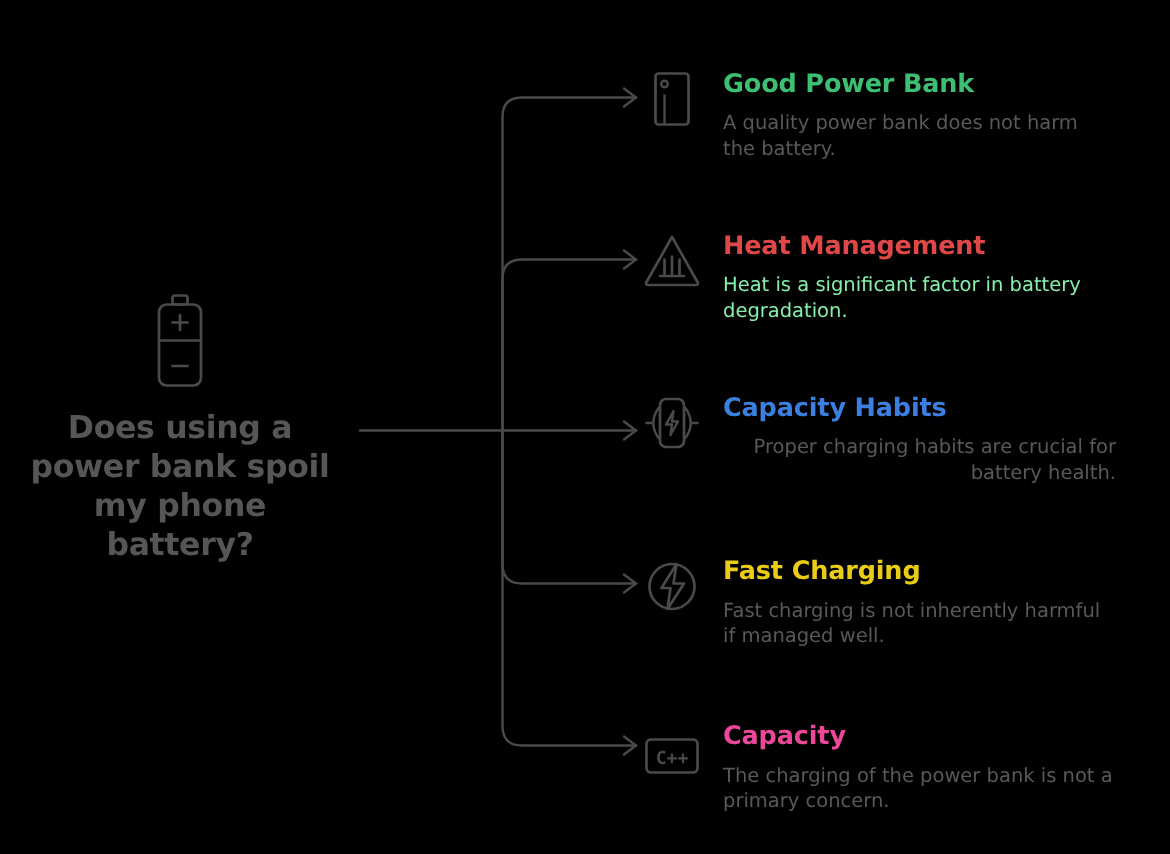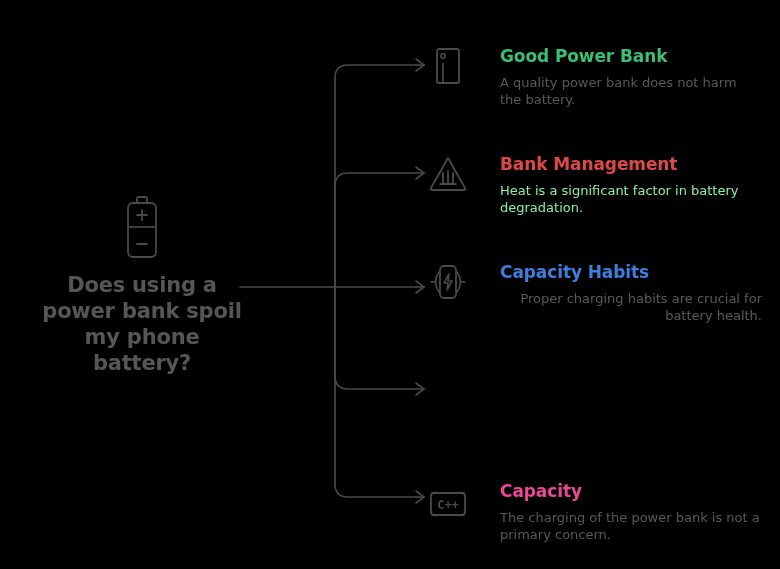--- a/index.html
+++ b/index.html
@@ -29,21 +29,21 @@
     left: 0;
     top: 0;
     width: 780px;
     height: 569px;
     pointer-events: none;
   }
 
   
   #root-node {
     position: absolute;
-    left: 22px;
+    left: 0;
     top: 196px;
     width: 240px;
     text-align: center;
   }
   #root-icon {
     display: block;
     margin: 0 auto 14px auto;
     width: 44px;
     height: 62px;
   }
@@ -64,21 +64,21 @@
     width: 344px;
   }
   .branch-icon {
     position: absolute;
     left: 0;
     top: 0;
     width: 40px;
     height: 40px;
   }
   .branch-body {
-    margin-left: 72px;
+    margin-left: 54px;
   }
   .branch-title {
     display: block;
     font-size: 17px;
     font-weight: bold;
     line-height: 20px;
     letter-spacing: -0.1px;
     margin: 0 0 8px 0;
   }
   .branch-desc {
@@ -152,39 +152,49 @@
     </div>
   </div>
 
   <div class="branch" id="branch-1">
     <svg class="branch-icon" viewBox="0 0 40 40" fill="none">
       <path d="M20,4 L37,34 Q38,36 35.5,36 L4.5,36 Q2,36 3,34 Z" stroke="#4a4a4a" stroke-width="1.8" stroke-linejoin="round"></path>
       <path d="M12,30 L28,30" stroke="#4a4a4a" stroke-width="1.8" stroke-linecap="round"></path>
       <path d="M15,29 L15,19 M20,29 L20,17 M25,29 L25,19" stroke="#4a4a4a" stroke-width="1.8" stroke-linecap="round"></path>
     </svg>
     <div class="branch-body">
-      <span class="branch-title" style="color: rgb(224, 72, 72);">Bank Management</span>
+      <span class="branch-title" style="color: rgb(224, 72, 72);">Heat Management</span>
       <span class="branch-desc" style="color: #86efac;">Heat is a significant factor in battery degradation.</span>
     </div>
   </div>
 
   <div class="branch" id="branch-2">
     <svg class="branch-icon" viewBox="0 0 40 40" fill="none">
       <rect x="12" y="4" width="16" height="32" rx="4" stroke="#4a4a4a" stroke-width="1.8"></rect>
       <path d="M21,12 L16,21 L20,21 L19,28 L24,19 L20,19 Z" stroke="#4a4a4a" stroke-width="1.6" stroke-linejoin="round"></path>
       <path d="M11,10 Q4,20 11,30" stroke="#4a4a4a" stroke-width="1.6" stroke-linecap="round"></path>
       <path d="M29,10 Q36,20 29,30" stroke="#4a4a4a" stroke-width="1.6" stroke-linecap="round"></path>
       <path d="M3,20 L7,20 M33,20 L37,20" stroke="#4a4a4a" stroke-width="1.6" stroke-linecap="round"></path>
     </svg>
     <div class="branch-body">
       <span class="branch-title" style="color: rgb(59, 127, 224);">Capacity Habits</span>
       <span class="branch-desc" style="color: rgb(89, 89, 91); text-align: right;">Proper charging habits are crucial for battery health.</span>
     </div>
   </div>
 
+  <div class="branch" id="branch-3">
+    <svg class="branch-icon" viewBox="0 0 40 40" fill="none">
+      <circle cx="20" cy="20" r="15" stroke="#4a4a4a" stroke-width="1.8"></circle>
+      <path d="M23,5 L13,21 L19,21 L17,35 L28,18 L21,18 Z" fill="#000000" stroke="#4a4a4a" stroke-width="1.8" stroke-linejoin="round"></path>
+    </svg>
+    <div class="branch-body">
+      <span class="branch-title" style="color: rgb(232, 204, 22);">Fast Charging</span>
+      <span class="branch-desc" style="color: rgb(89, 89, 91);">Fast charging is not inherently harmful if managed well.</span>
+    </div>
+  </div>
 
   <div class="branch" id="branch-4">
     <svg class="branch-icon" viewBox="0 0 40 40" fill="none">
       <rect x="3" y="9" width="34" height="22" rx="3" stroke="#4a4a4a" stroke-width="1.8"></rect>
       <text x="20" y="25" text-anchor="middle" fill="#4a4a4a" font-family="'DejaVu Sans Mono', monospace" font-size="12" font-weight="bold">C++</text>
     </svg>
     <div class="branch-body">
       <span class="branch-title" style="color: #ec4899;">Capacity</span>
       <span class="branch-desc" style="color: rgb(89, 89, 91);">The charging of the power bank is not a primary concern.</span>
     </div>

